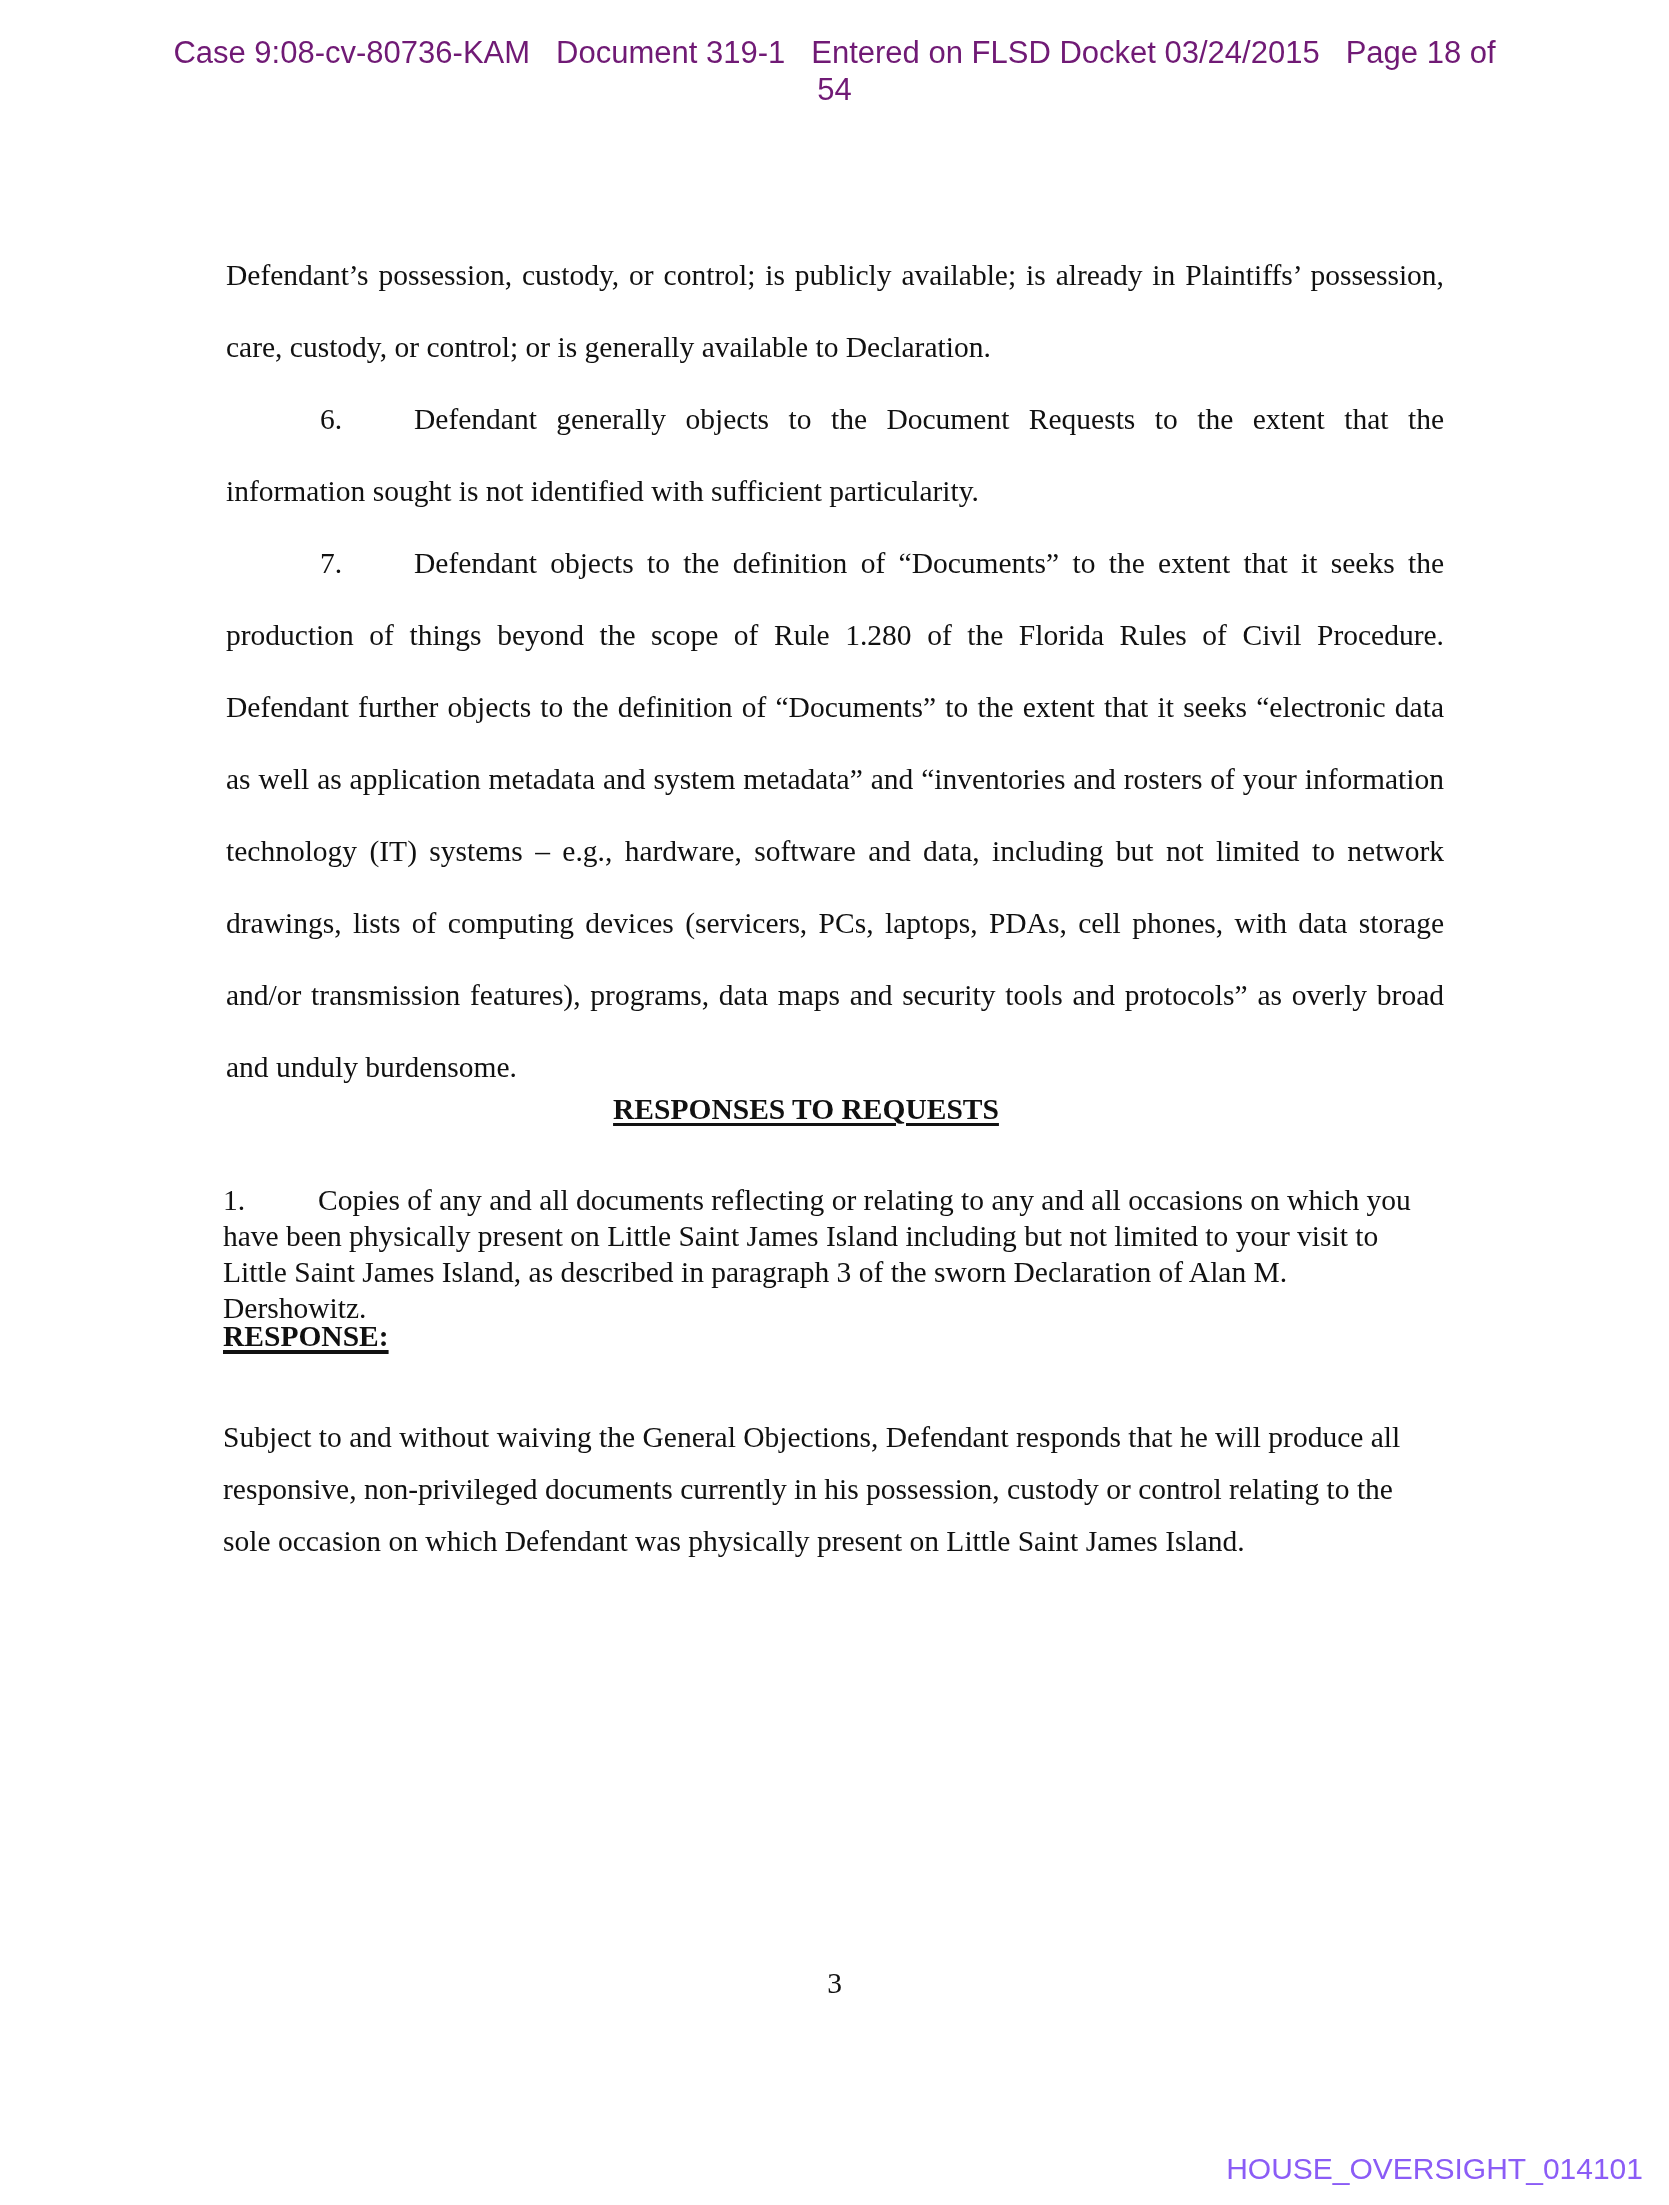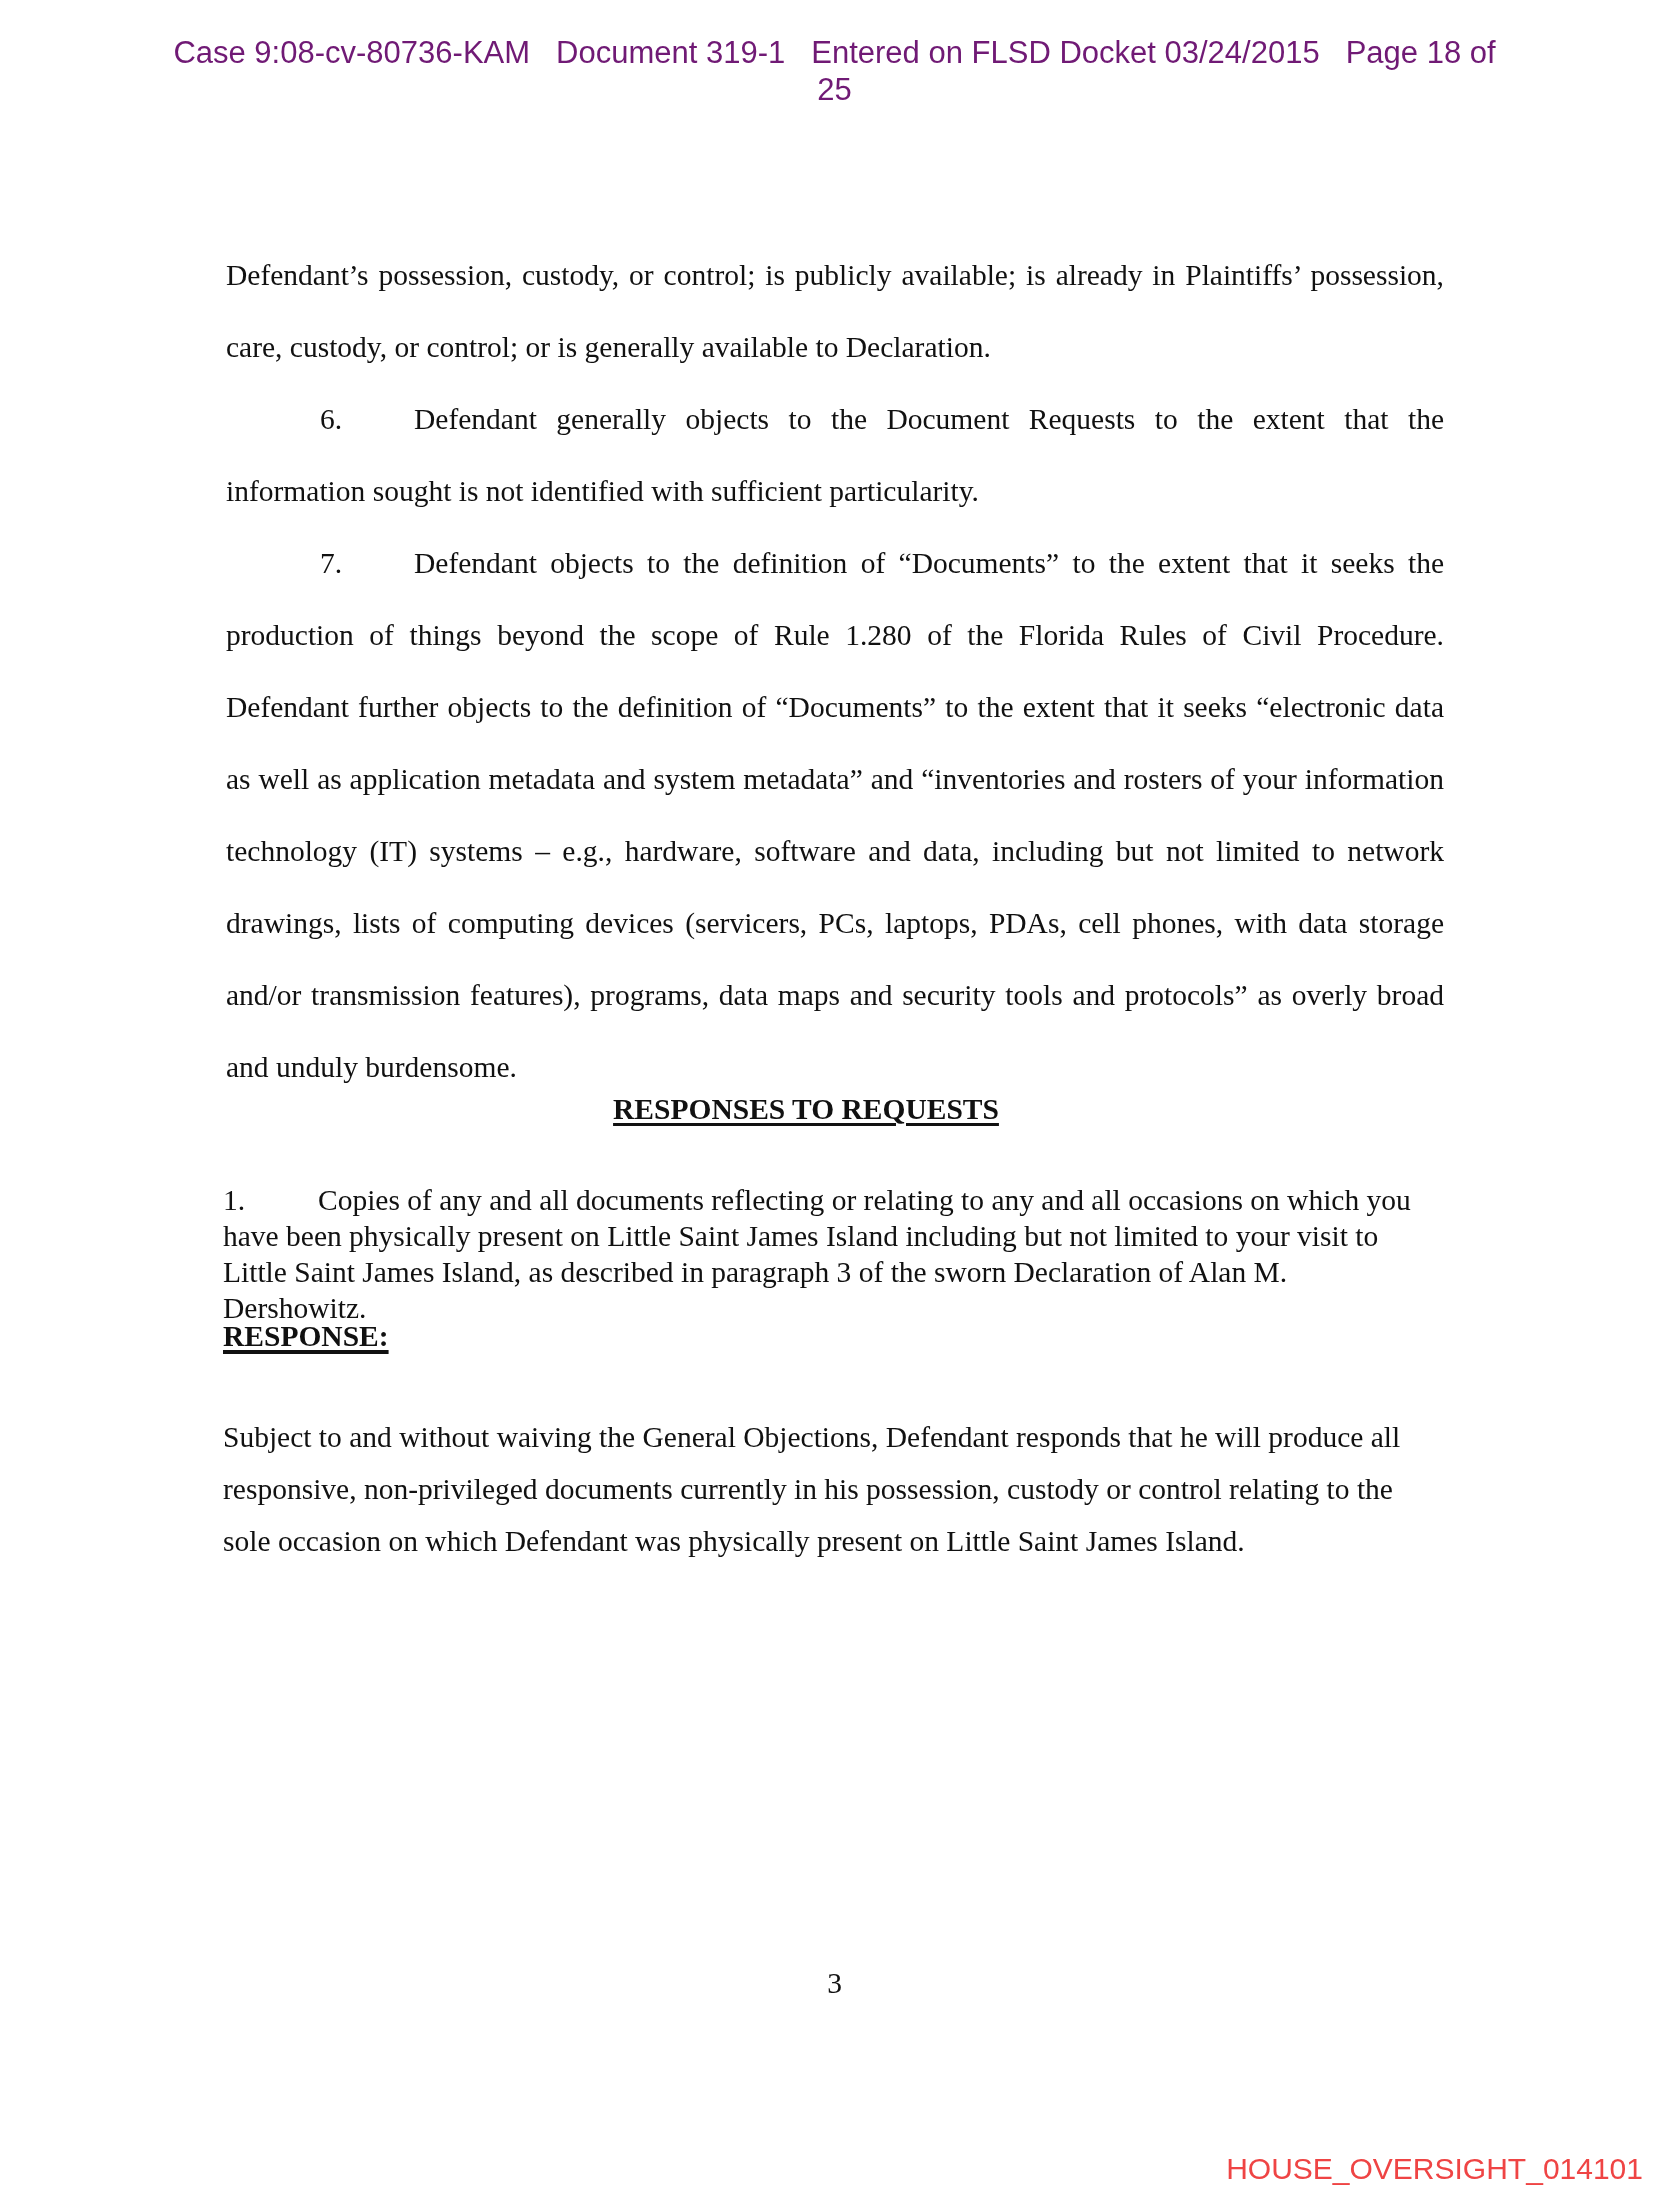--- a/index.html
+++ b/index.html
@@ -88,29 +88,29 @@
       width: 1669px;
       text-align: center;
       font-size: 29.5px;
     }
     .bates {
       position: absolute;
       top: 2152px;
       right: 26px;
       font-family: "Liberation Sans", sans-serif;
       font-size: 30px;
-      color: #ef4444;
+      color: #8b5cf6;
     }
   </style>
 </head>
 <body>
 
 <div class="header">
   <span>Case 9:08-cv-80736-KAM</span><span class="gap"></span><span>Document 319-1</span><span class="gap"></span><span>Entered on FLSD Docket 03/24/2015</span><span class="gap"></span><span>Page 18 of</span><br>
-  <span>25</span>
+  <span>54</span>
 </div>
 
 <div class="body-text dbl" style="top:239px;">
   <p>Defendant’s possession, custody, or control; is publicly available; is already in Plaintiffs’ possession, care, custody, or control; or is generally available to Declaration.</p>
   <p class="indent"><span class="num">6.</span><span>Defendant generally objects to the Document Requests to the extent that the information sought is not identified with sufficient particularity.</span></p>
   <p class="indent"><span class="num">7.</span><span>Defendant objects to the definition of “Documents” to the extent that it seeks the production of things beyond the scope of Rule 1.280 of the Florida Rules of Civil Procedure. Defendant further objects to the definition of “Documents” to the extent that it seeks “electronic data as well as application metadata and system metadata” and “inventories and rosters of your information technology (IT) systems – e.g., hardware, software and data, including but not limited to network drawings, lists of computing devices (servicers, PCs, laptops, PDAs, cell phones, with data storage and/or transmission features), programs, data maps and security tools and protocols” as overly broad and unduly burdensome.</span></p>
 </div>
 
 <div class="heading">RESPONSES TO REQUESTS</div>
 

